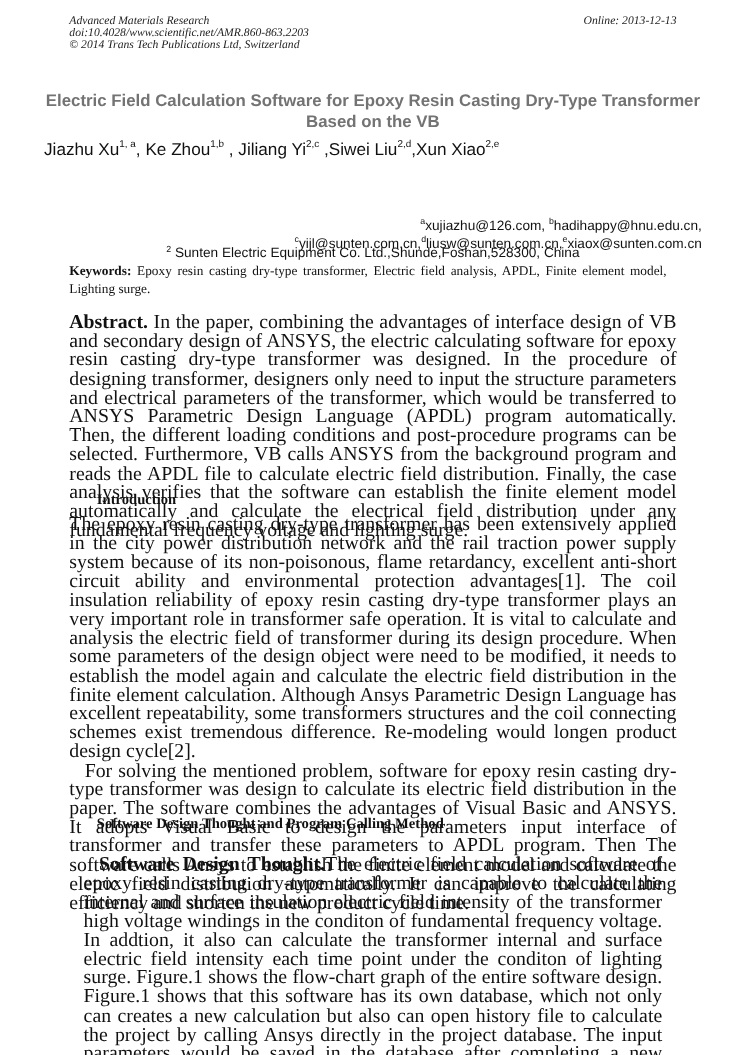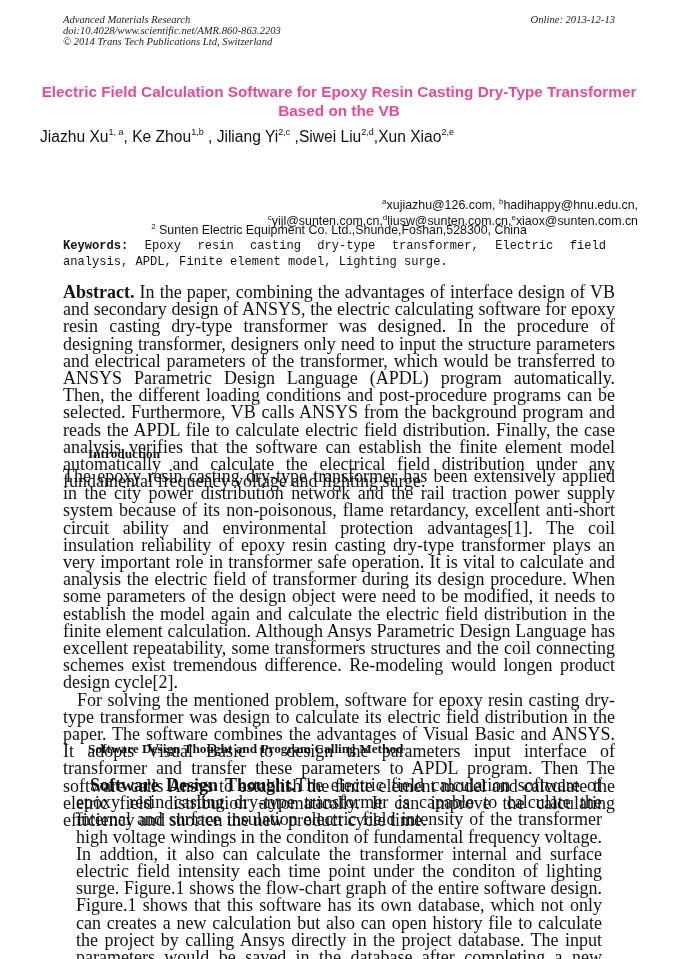--- a/index.html
+++ b/index.html
@@ -5,35 +5,35 @@
     html, body { margin: 0; padding: 0; background: #ffffff; }
     body { width: 678px; height: 959px; position: relative; overflow: hidden; color: #111; }
     .page { position: absolute; left: 0; top: 0; width: 678px; height: 959px; }
 
     .hdr { position: absolute; top: 14px; left: 63px; right: 63px;
            font-family: "Liberation Serif", serif; font-style: italic; font-size: 10.6px; line-height: 11.2px; color: #222; }
     .hdr .left div { white-space: nowrap; }
     .hdr .right { position: absolute; right: 0; top: 0; white-space: nowrap; }
 
     .title { position: absolute; top: 82px; left: 40px; right: 40px; text-align: center;
-             font-family: "Liberation Sans", sans-serif; font-weight: bold; font-size: 15.3px; line-height: 19px; color: #ec4899; }
+             font-family: "Liberation Sans", sans-serif; font-weight: bold; font-size: 15.3px; line-height: 19px; color: #737373; }
     .authors { position: absolute; top: 127px; left: 40px; right: 40px; text-align: left;
                font-family: "Liberation Sans", sans-serif; font-size: 15.6px; line-height: 20px; }
     .authors sup { font-size: 9px; vertical-align: 7px; line-height: 0; }
     .affil { position: absolute; left: 40px; right: 40px; text-align: center;
              font-family: "Liberation Sans", sans-serif; font-size: 12.4px; line-height: 15px; }
     .affil sup { font-size: 8px; vertical-align: 5px; line-height: 0; }
     .affil1 { top: 154px; }
     .affil2 { top: 177px; margin-top: 46px; }
     .emails { position: absolute; top: 198px; left: 40px; right: 40px; text-align: right;
               font-family: "Liberation Sans", sans-serif; font-size: 12.4px; line-height: 15.5px; }
     .emails sup { font-size: 8px; vertical-align: 5px; line-height: 0; }
 
     .keywords { position: absolute; top: 239px; left: 63px; right: 72px; text-align: justify;
-                font-family: Liberation Mono, monospace; font-size: 12.1px; line-height: 15.5px; }
+                font-family: Liberation Serif, serif; font-size: 12.1px; line-height: 15.5px; }
     .keywords b { font-weight: bold; }
 
     .body-text { font-family: "Liberation Serif", serif; font-size: 18px; line-height: 17.2px; text-align: justify; }
     .abstract { position: absolute; top: 284px; left: 63px; right: 63px; }
     .abstract b { font-weight: bold; }
 
     .sec-head { position: absolute; left: 63px; font-family: "Liberation Serif", serif; font-weight: bold; font-size: 13.3px; line-height: 17px; margin-left: 25px; }
     .intro-head { top: 445px; }
     .intro { position: absolute; top: 468px; left: 63px; right: 63px; }
     .intro p { margin: 0; }

